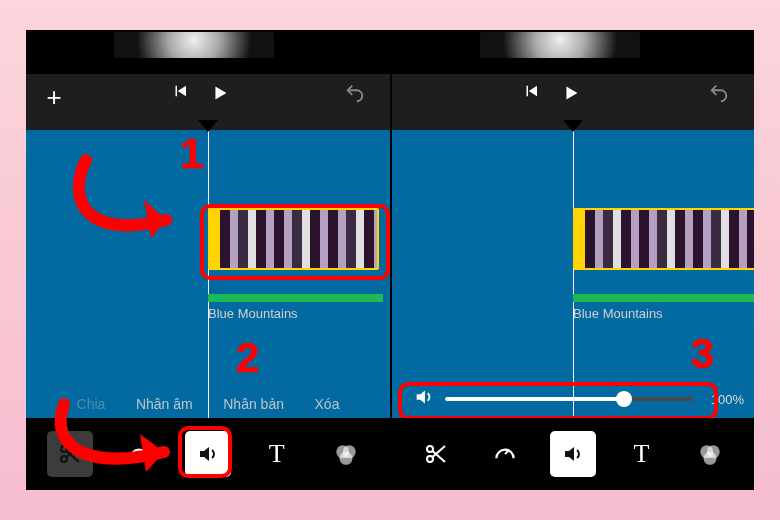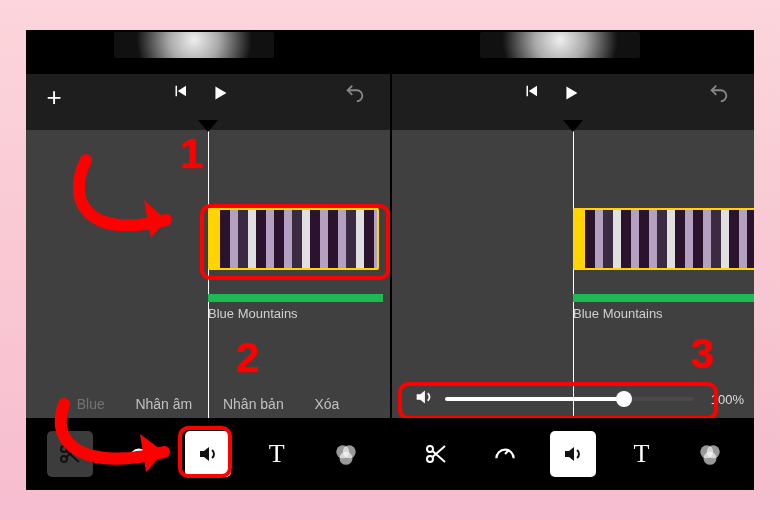--- a/index.html
+++ b/index.html
@@ -66,21 +66,21 @@
     margin: 0 10px;
   }
   .ctrl-prev svg, .ctrl-play svg, .ctrl-undo svg { display: block; }
 
   
   .timeline {
     position: absolute;
     top: 100px;
     left: 0; right: 0;
     bottom: 70px;
-    background: #404040;
+    background: #0369a1;
   }
   .playhead {
     position: absolute;
     top: 0;
     bottom: 0;
     left: 50%;
     width: 1px;
     background: #fff;
   }
   .playhead::before {
@@ -277,21 +277,21 @@
 
     <div class="anno-box" style="top:174px; left:174px; width:190px; height:76px;"></div>
     <div class="anno-num" style="top:100px; left:154px;">1</div>
 
     <svg class="arrow" style="top:120px; left:30px;" width="150" height="110" viewBox="0 0 150 110">
       <path d="M30 10 C 10 50, 30 90, 110 70" stroke="#ff0000" stroke-width="12" fill="none" stroke-linecap="round"></path>
       <path d="M110 70 L88 50 L95 88 Z" fill="#ff0000"></path>
     </svg>
 
     <div class="action-row">
-      <span class="dim">Blue</span>
+      <span class="dim">Chia</span>
       <span>Nhân âm</span>
       <span>Nhân bản</span>
       <span>Xóa</span>
     </div>
 
     <div class="anno-num" style="bottom:108px; left:210px;">2</div>
 
     <div class="toolbar">
       <div class="tb-item box">
         <svg width="24" height="24" viewBox="0 0 24 24" fill="none" stroke="#111" stroke-width="2">

